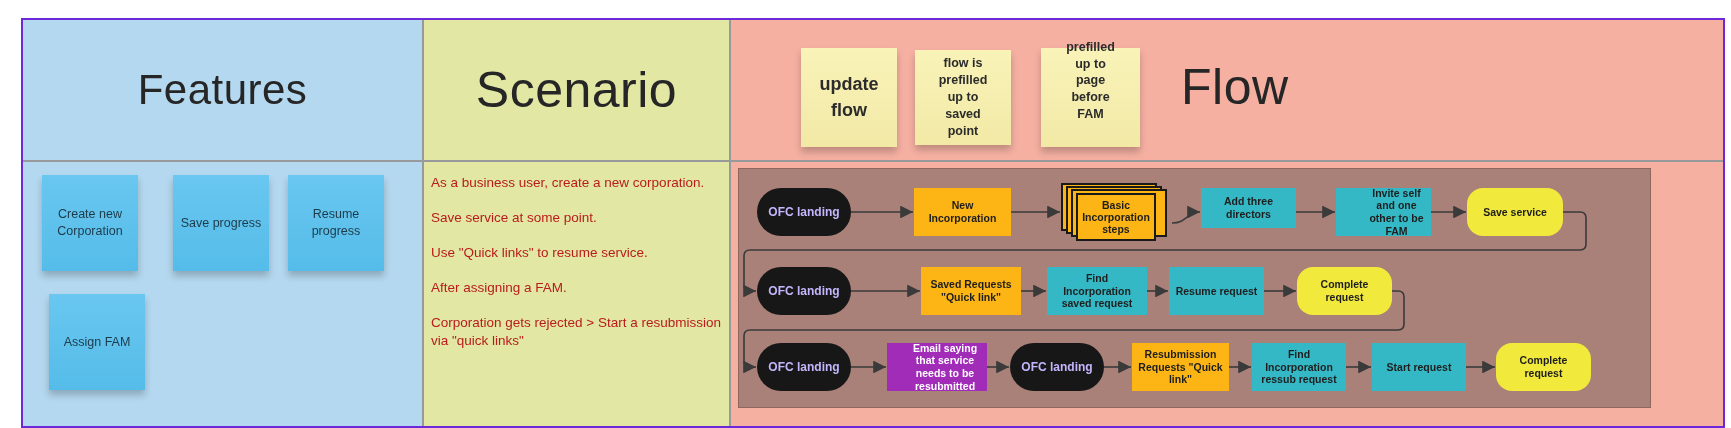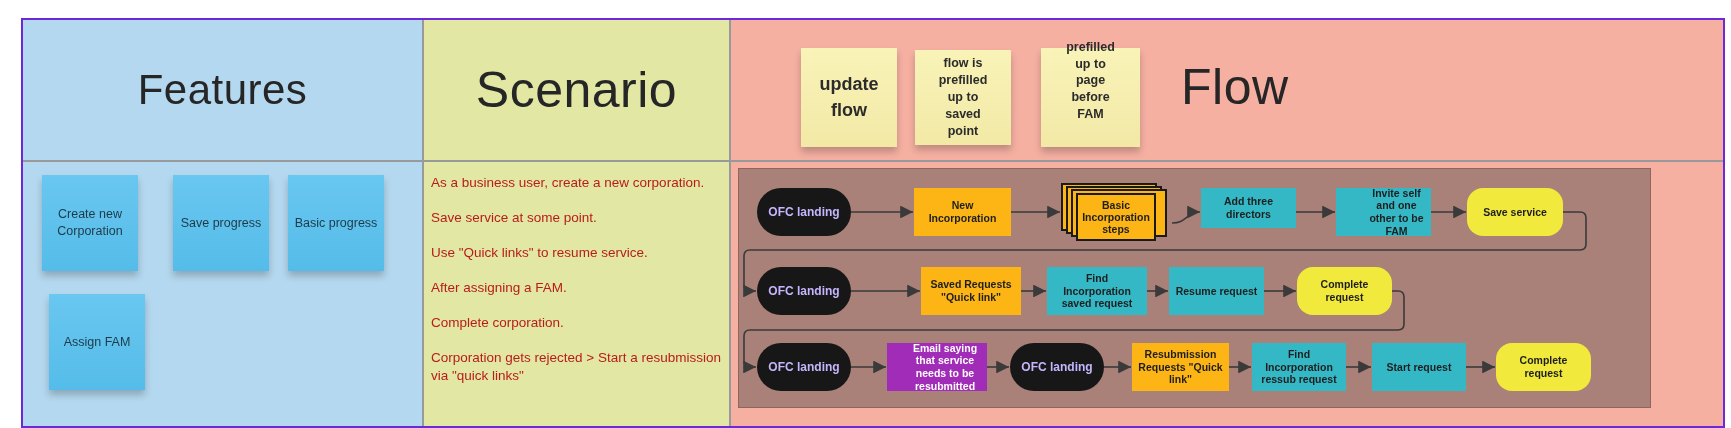--- a/index.html
+++ b/index.html
@@ -73,38 +73,37 @@
       <div class="section-title t-features">Features</div>
     </div>
     <div class="col-body">
       <div class="sticky blue" style="left:19px; top:13px;">
         <span>Create new Corporation</span>
       </div>
       <div class="sticky blue" style="left:150px; top:13px;">
         <span>Save progress</span>
       </div>
       <div class="sticky blue" style="left:265px; top:13px;">
-        <span>Basic progress</span>
+        <span>Resume progress</span>
       </div>
       <div class="sticky blue" style="left:26px; top:132px;">
         <span>Assign FAM</span>
       </div>
     </div>
   </section>
 
   <section class="col col-scenario">
     <div class="col-header">
       <div class="section-title t-scenario">Scenario</div>
     </div>
     <div class="col-body scenario-text">
       <p>As a business user, create a new corporation.</p>
       <p>Save service at some point.</p>
       <p>Use "Quick links" to resume service.</p>
       <p>After assigning a FAM.</p>
-      <p>Complete corporation.</p>
       <p>Corporation gets rejected &gt; Start a resubmission</p>
       <p class="cont">via "quick links"</p>
     </div>
   </section>
 
   <section class="col col-flow">
     <div class="col-header">
       <div class="sticky yellow-note big-text" style="left:70px; top:28px;">
         <span>update flow</span>
       </div>

